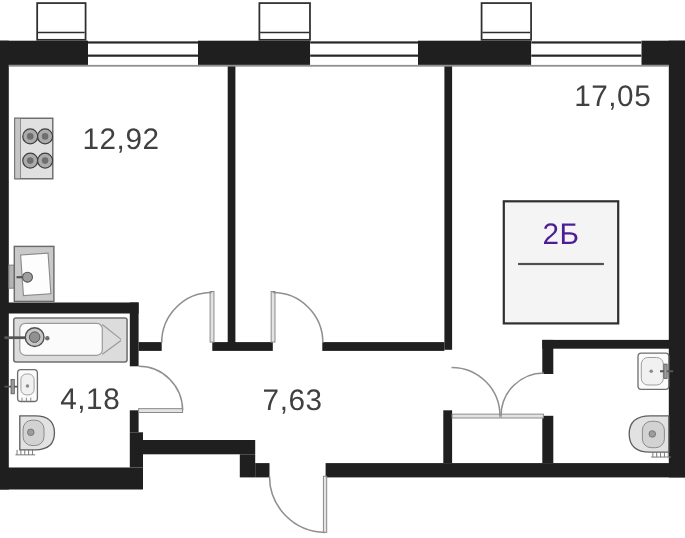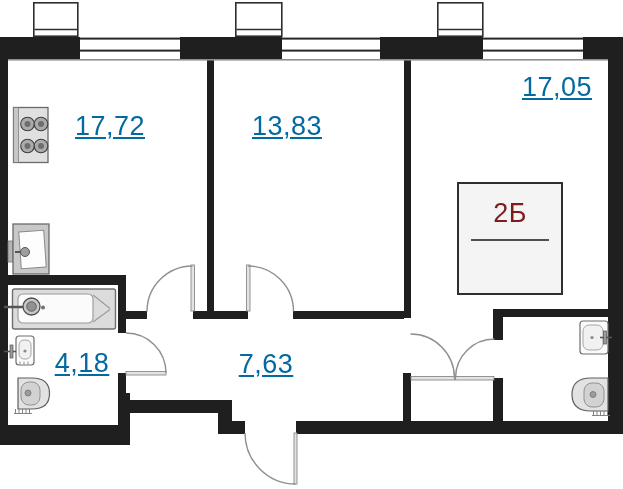--- a/index.html
+++ b/index.html
@@ -3,28 +3,27 @@
 <meta charset="utf-8">
 <style>
   html,body { margin:0; padding:0; background:#ffffff; }
   .plan {
     position:relative; width:623px; height:489px; background:#ffffff;
     font-family:"Liberation Sans", sans-serif; overflow:hidden;
   }
   .plan svg { position:absolute; left:0; top:0; }
   .area-label {
     position:absolute; width:104px; text-align:center;
-    font-size:27px; line-height:27px; color:#0369a1; letter-spacing:0.5px;
+    font-size:27px; line-height:27px; color:#404040; letter-spacing:0.5px;
     white-space:nowrap;
-    text-decoration:underline;
   }
   .info-box {
     position:absolute; left:457px; top:182px; width:106px; height:113px;
     box-sizing:border-box; background:#f4f4f4; border:2px solid #2f2f2f;
-    text-align:center; color:#7f1d1d;
+    text-align:center; color:#4c1d95;
   }
   .info-box .type { font-size:27px; line-height:27px; margin-top:16px; letter-spacing:0.5px; }
   .info-box .divider { width:78px; height:2px; background:#4f4f4f; margin:12px auto 10px auto; }
   .info-box .area { font-size:30px; line-height:30px; letter-spacing:0.5px; }
 </style>
 </head>
 <body>
 
 <div class="plan">
 
@@ -195,22 +194,21 @@
       <circle cx="593" cy="394.5" r="3" fill="#9c9c9c" stroke="#6a6a6a" stroke-width="0.7"></circle>
       <line x1="592" y1="415.5" x2="610" y2="415.5" stroke="#777777" stroke-width="0.9"></line>
       <line x1="593.5" y1="411" x2="593.5" y2="415.5" stroke="#777777" stroke-width="0.9"></line>
       <line x1="597" y1="411" x2="597" y2="415.5" stroke="#777777" stroke-width="0.9"></line>
       <line x1="600.5" y1="411" x2="600.5" y2="415.5" stroke="#777777" stroke-width="0.9"></line>
       <line x1="604" y1="411" x2="604" y2="415.5" stroke="#777777" stroke-width="0.9"></line>
       <line x1="607.5" y1="411" x2="607.5" y2="415.5" stroke="#777777" stroke-width="0.9"></line>
     </g>
   </svg>
 
-  <div class="area-label" style="left:58px;  top:113px;">17,72</div>
-  <div class="area-label" style="left:235px; top:113px;">13,83</div>
+  <div class="area-label" style="left:58px;  top:113px;">12,92</div>
   <div class="area-label" style="left:505px; top:74px;">17,05</div>
   <div class="area-label" style="left:30px;  top:350px;">4,18</div>
   <div class="area-label" style="left:214px; top:351px;">7,63</div>
 
   <div class="info-box">
     <div class="type">2Б</div>
     <div class="divider"></div>
   </div>
 
 </div>

